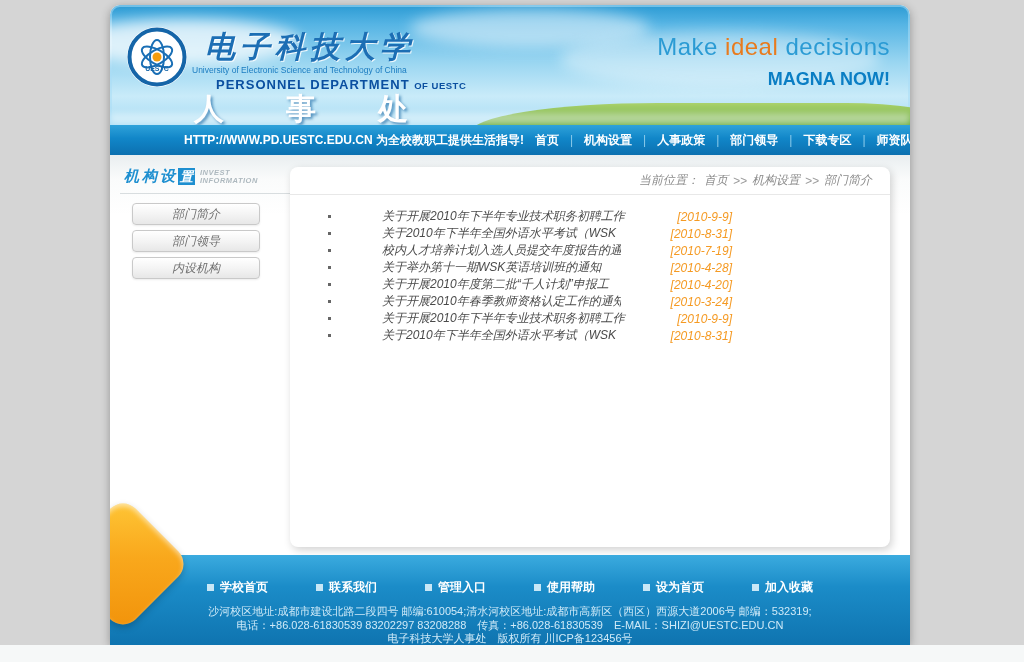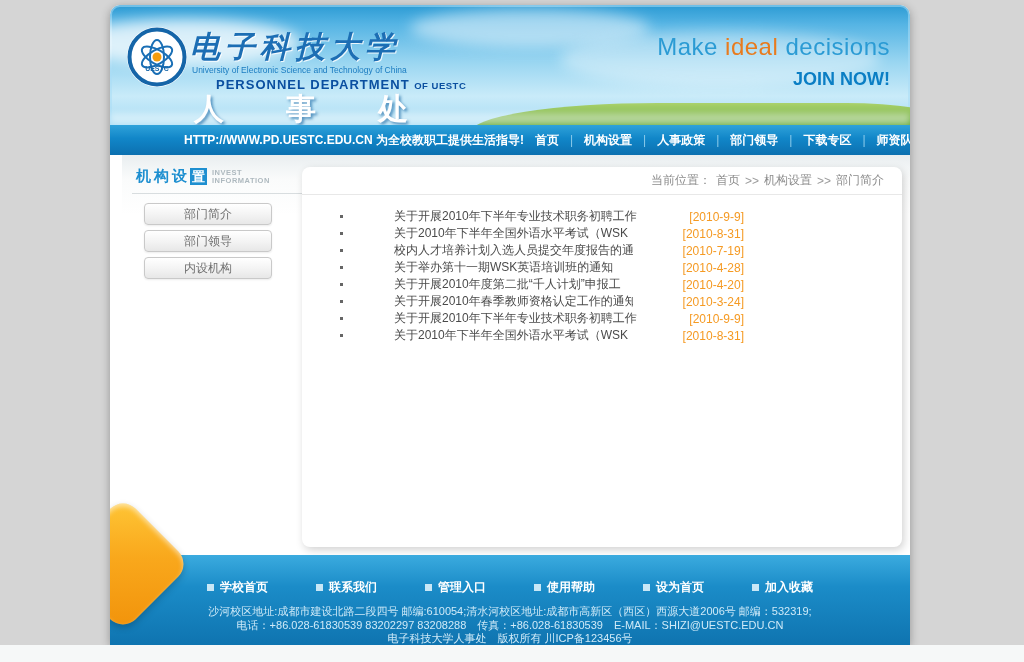--- a/index.html
+++ b/index.html
@@ -17,21 +17,21 @@
   .cloud { position:absolute; background:rgba(255,255,255,0.75); border-radius:50%; filter:blur(7px); }
   .cloud.c1 { left:-40px; top:14px; width:230px; height:46px; }
   .cloud.c2 { left:300px; top:4px;  width:240px; height:38px; opacity:.65; }
   .cloud.c3 { right:30px; top:26px; width:320px; height:56px; opacity:.5; }
   .haze { position:absolute; bottom:0; left:0; width:100%; height:12px; background:rgba(255,255,255,0.45); filter:blur(3px); }
   .grass { position:absolute; bottom:-8px; right:-30px; width:470px; height:30px;
            background:linear-gradient(180deg,#ABD26C 0%, #6FAE3F 60%, #4E9A2E 100%);
            border-radius:120% 60% 0 0 / 300% 160% 0 0; }
 
   .logo { position:absolute; left:16px; top:21px; width:62px; height:62px; cursor:pointer; }
-  .u-cn { position:absolute; left:80px; top:22px; font-family:Liberation Sans, sans-serif; font-style:italic;
+  .u-cn { position:absolute; left:95px; top:22px; font-family:Liberation Sans, sans-serif; font-style:italic;
           font-size:30px; font-weight:bold; color:#1C6EB4; letter-spacing:5px; white-space:nowrap;
           text-shadow:1px 1px 0 rgba(255,255,255,0.85); }
   .u-en { position:absolute; left:82px; top:60px; font-size:8.5px; color:#1B7CC0; white-space:nowrap; }
   .dept-en { position:absolute; left:82px; top:72px; font-size:13px; font-weight:bold; color:#0A4FA0; letter-spacing:1px; white-space:nowrap;padding-left:24px; }
   .dept-en .suffix { font-size:9.5px; font-weight:bold; color:#0A4FA0; letter-spacing:.5px; }
   .dept-cn { position:absolute; left:84px; top:84px; font-size:30px; font-weight:bold; color:#FFFFFF;
              letter-spacing:62px; white-space:nowrap; text-shadow:2px 2px 3px rgba(16,95,158,0.65); }
 
   .slogan { position:absolute; right:20px; top:28px; width:310px; text-align:right; }
   .slogan-main { font-size:24px; color:#2B9BD4; letter-spacing:.5px; }
@@ -42,22 +42,22 @@
   
   .nav { position:absolute; top:120px; left:0; width:100%; height:30px;
          background:linear-gradient(180deg,#2FA2DA 0%, #1186C8 45%, #0C70B0 100%);
          display:flex; align-items:center; color:#fff; font-size:12px; font-weight:bold; }
   .nav-url { margin-left:74px; white-space:nowrap; }
   .nav-menu { margin-left:auto; margin-right:12px; display:flex; align-items:center; }
   .nav-item { padding:0 11px; cursor:pointer; white-space:nowrap; }
   .nav-sep { color:#8BCBEA; font-weight:normal; }
 
   
-  .content { position:absolute; top:150px; left:12px; width:100%; height:400px;
-             background:linear-gradient(180deg,#E9EEF0 0%, #FAFBFB 24px, #FFFFFF 60px); }
+  .content { position:absolute; top:150px; left:0; width:100%; height:400px;
+             background:linear-gradient(180deg,#E9EEF0 0%, #FAFBFB 24px, #FFFFFF 60px);font-style:italic; }
 
   .side-title { position:absolute; left:10px; top:9px; width:170px; padding:3px 0 7px 4px; border-bottom:1px solid #D8DDDF; }
   .side-title-cn { font-size:15px; font-weight:bold; color:#1E8FD0; letter-spacing:3px; }
   .side-title-box { font-size:13px; font-weight:bold; color:#fff; background:#1E8FD0; padding:1px 2px; }
   .side-title-en { display:inline-block; vertical-align:middle; margin-left:5px; width:70px;
                    font-size:7.5px; line-height:8px; font-weight:bold; color:#AEB9BF; letter-spacing:.5px; }
   .side-btns { position:absolute; left:22px; top:48px; width:128px; display:flex; flex-direction:column; gap:5px; }
   .side-btn { height:22px; line-height:20px; text-align:center; font-size:12px; color:#707070;
               background:linear-gradient(180deg,#FFFFFF 0%, #F3F3F3 55%, #E7E7E7 100%);
               border:1px solid #C9C9C9; border-radius:4px; box-shadow:0 1px 2px rgba(0,0,0,0.08); cursor:pointer; }
@@ -121,21 +121,21 @@
     <div class="dept-en">
       <span>PERSONNEL  DEPARTMENT</span>
       <span class="suffix">OF  UESTC</span>
     </div>
     <div class="dept-cn">人事处</div>
 
     <div class="slogan">
       <div class="slogan-main">
         <span>Make </span><span class="ideal">ideal</span><span> decisions</span>
       </div>
-      <div class="join">JOIN NOW!</div>
+      <div class="join">MAGNA NOW!</div>
     </div>
   </div>
 
   <div class="nav">
     <div class="nav-url">HTTP://WWW.PD.UESTC.EDU.CN  为全校教职工提供生活指导!</div>
     <div class="nav-menu">
       <span class="nav-item">首页</span>
       <span class="nav-sep">|</span>
       <span class="nav-item">机构设置</span>
       <span class="nav-sep">|</span>

